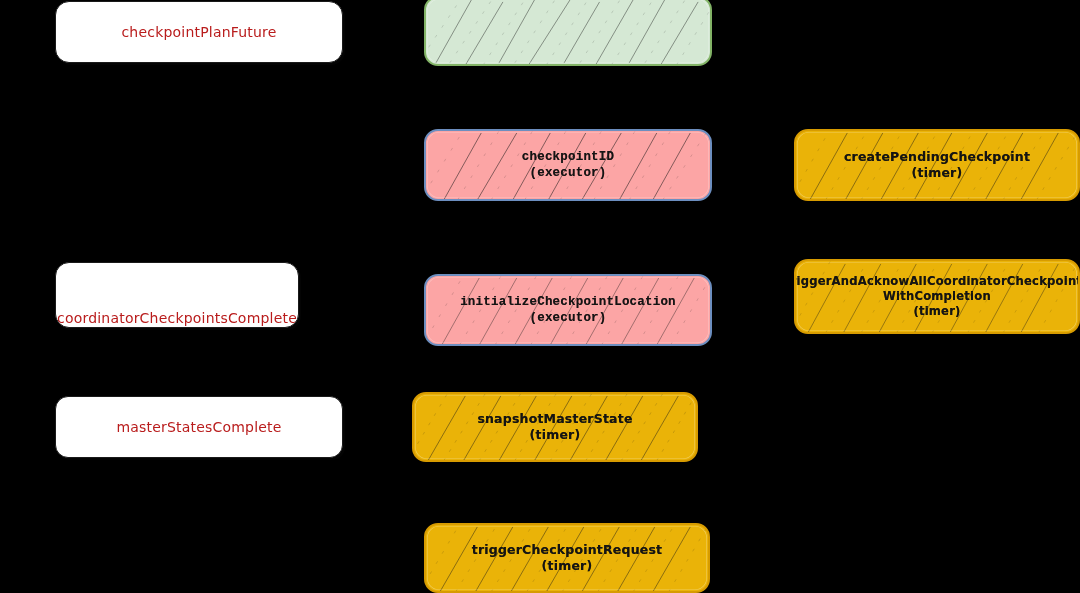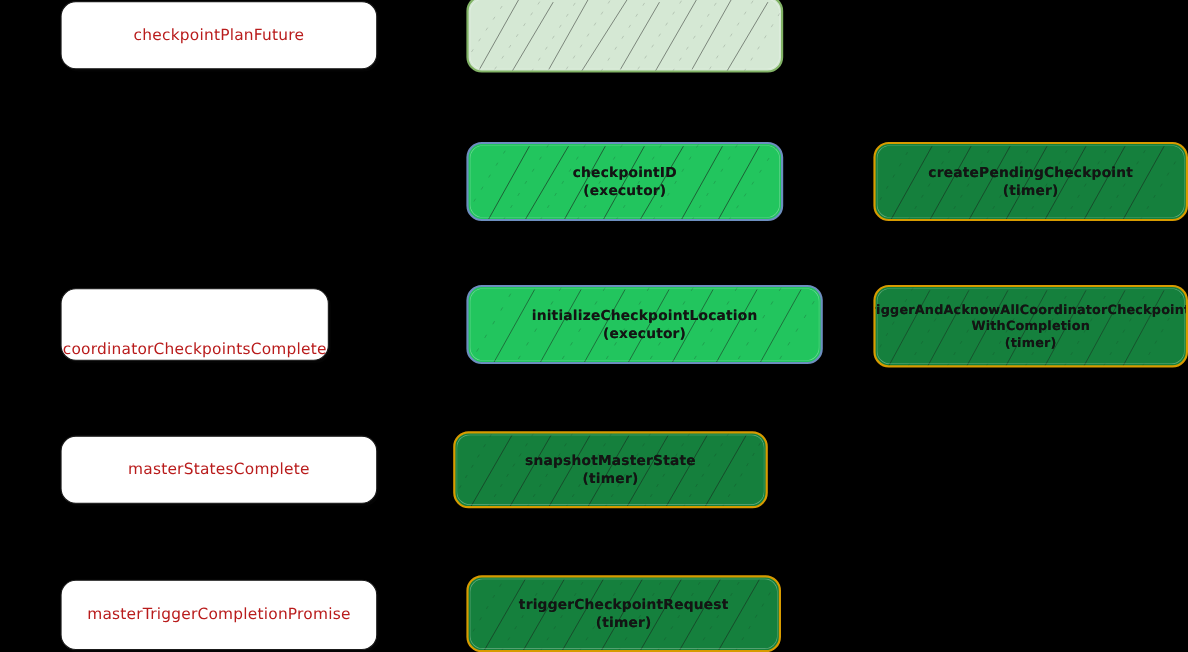--- a/index.html
+++ b/index.html
@@ -63,26 +63,27 @@
     color: #b91c1c;
   }
 
   
   .node.green {
     background: #d5e8d4;
     border: 2.2px solid #82b366;
   }
   
   .node.blue {
-    background: #22c55e;
+    background: #fca5a5;
     border: 2.2px solid #6c8ebf;
+    font-family: Liberation Mono, monospace;
   }
   
   .node.orange {
-    background: #15803d;
+    background: #eab308;
     border: 2.4px solid #d79b00;
   }
   .node.green .label,
   .node.blue .label,
   .node.orange .label {
     font-size: 12.5px;
     font-weight: 600;
     color: #141414;
     text-shadow: 0 0 0.6px rgba(0,0,0,0.55);
   }
@@ -184,21 +185,21 @@
       </g>
     </svg>
     <span class="label">createPendingCheckpoint
 (timer)</span>
   </div>
 
   <div class="node plain" style="left:55px; top:262px; width:244px; height:66px;align-items:flex-end;">
     <span class="label">coordinatorCheckpointsComplete</span>
   </div>
 
-  <div class="node blue" style="left:424px; top:259px; width:324px; height:72px;">
+  <div class="node blue" style="left:424px; top:274px; width:288px; height:72px;">
     <svg class="hatch" viewBox="0 0 288 72" preserveAspectRatio="none">
       <g stroke="#1a1a1a" stroke-width="0.8" opacity="0.5">
         <line x1="16" y1="70" x2="54" y2="2"></line>
           <line x1="54" y1="70" x2="92" y2="2"></line>
         <line x1="90" y1="70" x2="128" y2="2"></line>
           <line x1="126" y1="70" x2="164" y2="2"></line>
         <line x1="162" y1="70" x2="200" y2="2"></line>
           <line x1="198" y1="70" x2="236" y2="2"></line>
         <line x1="234" y1="70" x2="272" y2="2"></line>
       </g>
@@ -237,21 +238,21 @@
           <line x1="174" y1="73" x2="216" y2="1"></line>
         <line x1="210" y1="73" x2="252" y2="1"></line>
           <line x1="246" y1="73" x2="284" y2="5"></line>
       </g>
     </svg>
     <span class="label">triggerAndAcknowAllCoordinatorCheckpoints
 WithCompletion
 (timer)</span>
   </div>
 
-  <div class="node plain" style="left:55px; top:396px; width:288px; height:62px;">
+  <div class="node plain" style="left:55px; top:396px; width:288px; height:62px;border-radius:13px;">
     <span class="label">masterStatesComplete</span>
   </div>
 
   <div class="node orange" style="left:412px; top:392px; width:286px; height:70px;">
     <svg class="hatch" viewBox="0 0 286 70" preserveAspectRatio="none">
       <g stroke="#1a1a1a" stroke-width="0.85" opacity="0.55">
         <line x1="14" y1="68" x2="52" y2="2"></line>
           <line x1="50" y1="68" x2="88" y2="2"></line>
         <line x1="86" y1="68" x2="124" y2="2"></line>
           <line x1="122" y1="68" x2="160" y2="2"></line>
@@ -267,23 +268,20 @@
         <line x1="138" y1="68" x2="180" y2="0"></line>
           <line x1="174" y1="68" x2="216" y2="0"></line>
         <line x1="210" y1="68" x2="252" y2="0"></line>
           <line x1="246" y1="68" x2="284" y2="4"></line>
       </g>
     </svg>
     <span class="label">snapshotMasterState
 (timer)</span>
   </div>
 
-  <div class="node plain" style="left:55px; top:527px; width:288px; height:64px;">
-    <span class="label">masterTriggerCompletionPromise</span>
-  </div>
 
   <div class="node orange" style="left:424px; top:523px; width:286px; height:70px;">
     <svg class="hatch" viewBox="0 0 286 70" preserveAspectRatio="none">
       <g stroke="#1a1a1a" stroke-width="0.85" opacity="0.55">
         <line x1="14" y1="68" x2="52" y2="2"></line>
           <line x1="50" y1="68" x2="88" y2="2"></line>
         <line x1="86" y1="68" x2="124" y2="2"></line>
           <line x1="122" y1="68" x2="160" y2="2"></line>
         <line x1="158" y1="68" x2="196" y2="2"></line>
           <line x1="194" y1="68" x2="232" y2="2"></line>

